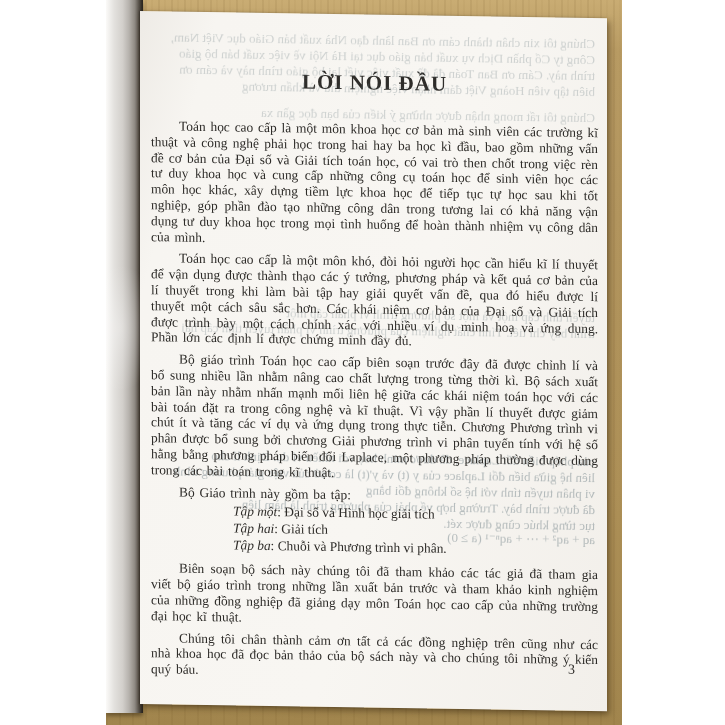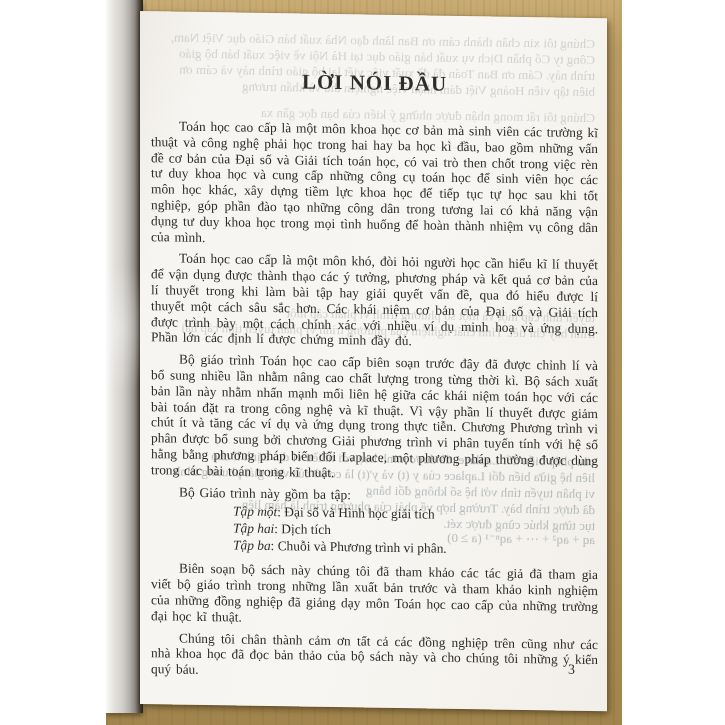--- a/index.html
+++ b/index.html
@@ -85,21 +85,21 @@
     <h1 class="title">LỜI NÓI ĐẦU</h1>
 
     <div class="body">
       <p class="para">Toán học cao cấp là một môn khoa học cơ bản mà sinh viên các trường kĩ thuật và công nghệ phải học trong hai hay ba học kì đầu, bao gồm những vấn đề cơ bản của Đại số và Giải tích toán học, có vai trò then chốt trong việc rèn tư duy khoa học và cung cấp những công cụ toán học để sinh viên học các môn học khác, xây dựng tiềm lực khoa học để tiếp tục tự học sau khi tốt nghiệp, góp phần đào tạo những công dân trong tương lai có khả năng vận dụng tư duy khoa học trong mọi tình huống để hoàn thành nhiệm vụ công dân của mình.</p>
       <p class="para">Toán học cao cấp là một môn khó, đòi hỏi người học cần hiểu kĩ lí thuyết để vận dụng được thành thạo các ý tưởng, phương pháp và kết quả cơ bản của lí thuyết trong khi làm bài tập hay giải quyết vấn đề, qua đó hiểu được lí thuyết một cách sâu sắc hơn. Các khái niệm cơ bản của Đại số và Giải tích được trình bày một cách chính xác với nhiều ví dụ minh hoạ và ứng dụng. Phần lớn các định lí được chứng minh đầy đủ.</p>
       <p class="para">Bộ giáo trình Toán học cao cấp biên soạn trước đây đã được chỉnh lí và bổ sung nhiều lần nhằm nâng cao chất lượng trong từng thời kì. Bộ sách xuất bản lần này nhằm nhấn mạnh mối liên hệ giữa các khái niệm toán học với các bài toán đặt ra trong công nghệ và kĩ thuật. Vì vậy phần lí thuyết được giảm chút ít và tăng các ví dụ và ứng dụng trong thực tiễn. Chương Phương trình vi phân được bổ sung bởi chương Giải phương trình vi phân tuyến tính với hệ số hằng bằng phương pháp biến đổi Laplace, một phương pháp thường được dùng trong các bài toán trong kĩ thuật.</p>
 
       <p class="para intro">Bộ Giáo trình này gồm ba tập:</p>
       <div class="vols">
         <div class="vol"><i>Tập một</i><span>: Đại số và Hình học giải tích</span></div>
-        <div class="vol"><i>Tập hai</i><span>: Dịch tích</span></div>
+        <div class="vol"><i>Tập hai</i><span>: Giải tích</span></div>
         <div class="vol"><i>Tập ba</i><span>: Chuỗi và Phương trình vi phân.</span></div>
       </div>
 
       <p class="para">Biên soạn bộ sách này chúng tôi đã tham khảo các tác giả đã tham gia viết bộ giáo trình trong những lần xuất bản trước và tham khảo kinh nghiệm của những đồng nghiệp đã giảng dạy môn Toán học cao cấp của những trường đại học kĩ thuật.</p>
       <p class="para">Chúng tôi chân thành cảm ơn tất cả các đồng nghiệp trên cũng như các nhà khoa học đã đọc bản thảo của bộ sách này và cho chúng tôi những ý kiến quý báu.</p>
     </div>
 
     <div class="pagenum">3</div>
   </div>
 </div>

